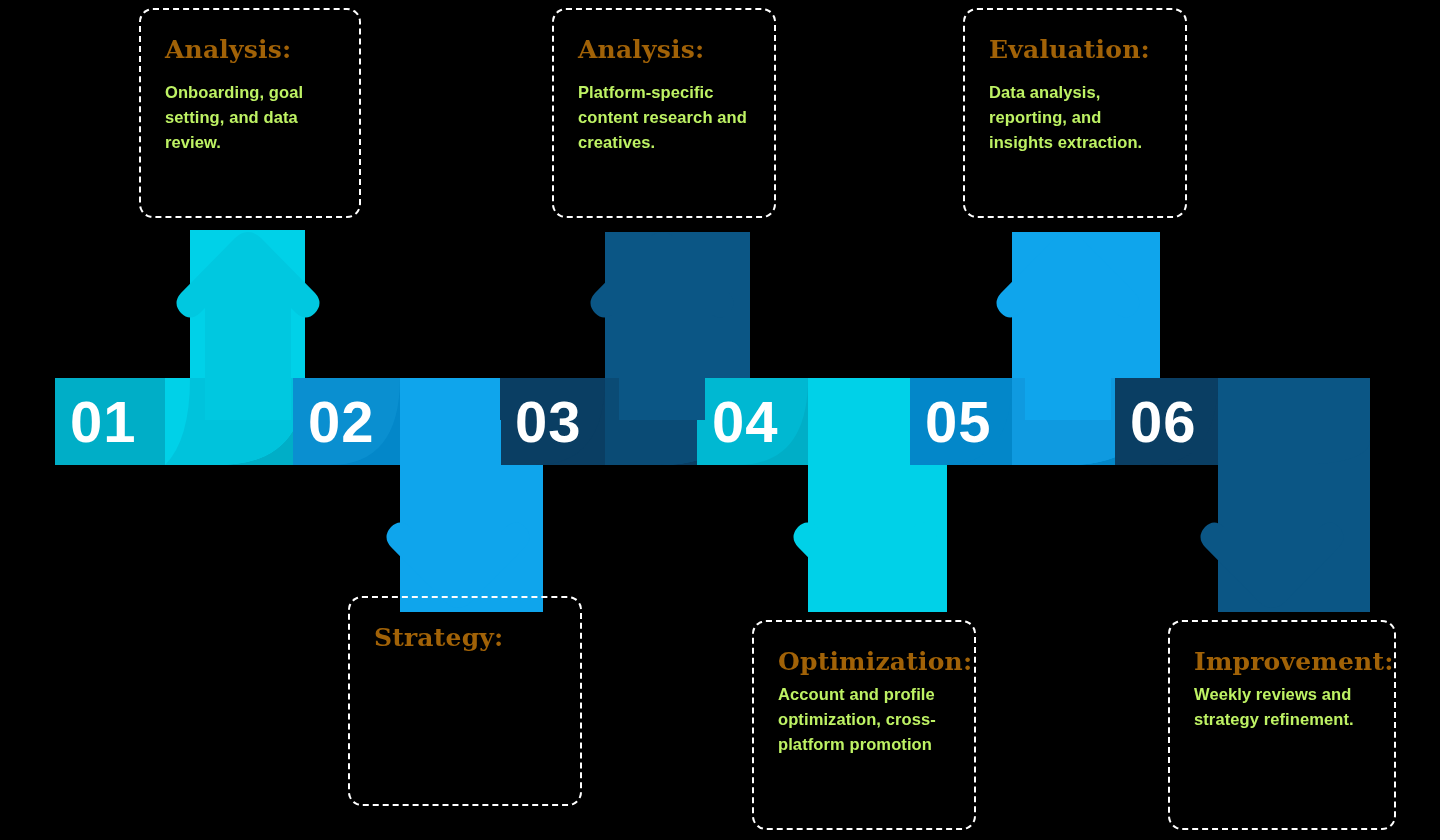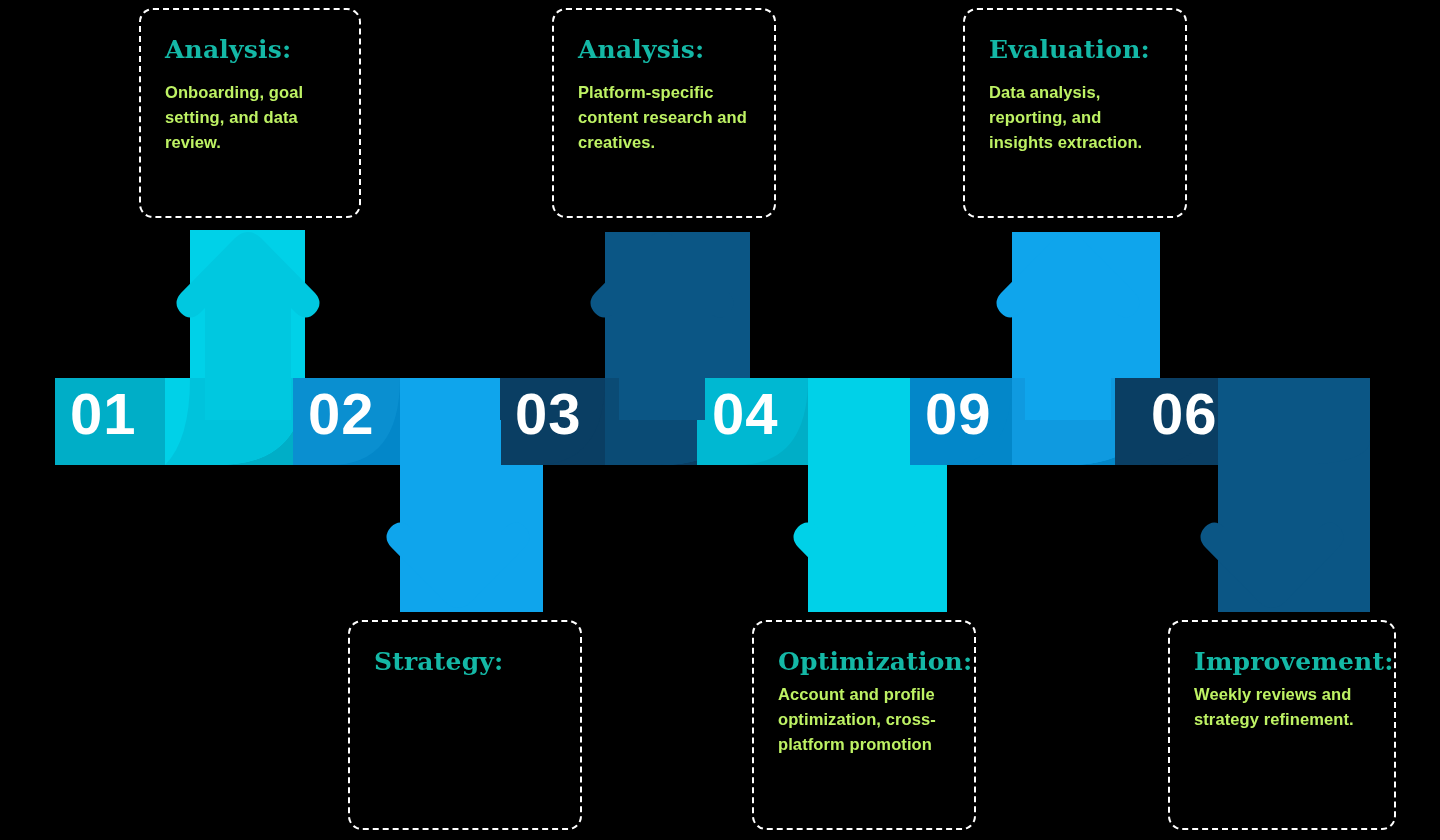--- a/index.html
+++ b/index.html
@@ -24,21 +24,21 @@
     border: 2px dashed #ffffff;
     border-radius: 14px;
     padding: 26px 24px 18px 24px;
     background: transparent;
   }
   .card-title {
     font-family: "DejaVu Serif", "Liberation Serif", serif;
     font-weight: 700;
     font-size: 25px;
     line-height: 1.1;
-    color: #14b8a6;
+    color: #a16207;
     margin: 0 0 16px 0;
     letter-spacing: 0.2px;
   }
   .card-body {
     font-family: "Liberation Sans", sans-serif;
     font-weight: 600;
     font-size: 16.5px;
     line-height: 1.52;
     color: #bef264;
     margin: 0;
@@ -56,21 +56,21 @@
     pointer-events: none;
   }
   .seg-num {
     position: absolute;
     font-family: "Liberation Sans", sans-serif;
     font-weight: 700;
     font-size: 58px;
     line-height: 1;
     color: #ffffff;
     letter-spacing: 1px;
-    top: 385px;
+    top: 393px;
   }
 </style>
 </head>
 <body>
 
 <div id="stage">
 
   <svg id="ribbon" viewBox="0 0 1440 840">
     <defs>
       
@@ -210,29 +210,29 @@
              Q 1330 518 1339 527
              Q 1348 537 1339 547
              L 1285 602
              Q 1279 608 1272 608 Z" fill="#0B5685"></path>
   </svg>
 
   <div class="seg-num" style="left:70px;">01</div>
   <div class="seg-num" style="left:308px;">02</div>
   <div class="seg-num" style="left:515px;">03</div>
   <div class="seg-num" style="left:712px;">04</div>
-  <div class="seg-num" style="left:925px;">09</div>
-  <div class="seg-num" style="left:1130px;margin-left:21px;">06</div>
+  <div class="seg-num" style="left:925px;">05</div>
+  <div class="seg-num" style="left:1130px;">06</div>
 
   <div class="card" style="left:139px; top:8px; width:222px; height:210px;">
     <p class="card-title">Analysis:</p>
     <p class="card-body">Onboarding, goal setting, and data review.</p>
   </div>
 
-  <div class="card tight" style="left:348px; top:620px; width:234px; height:210px;">
+  <div class="card tight" style="left:348px; top:596px; width:234px; height:210px;">
     <p class="card-title">Strategy:</p>
   </div>
 
   <div class="card" style="left:552px; top:8px; width:224px; height:210px;">
     <p class="card-title">Analysis:</p>
     <p class="card-body">Platform-specific content research and creatives.</p>
   </div>
 
   <div class="card tight" style="left:752px; top:620px; width:224px; height:210px;">
     <p class="card-title">Optimization:</p>

